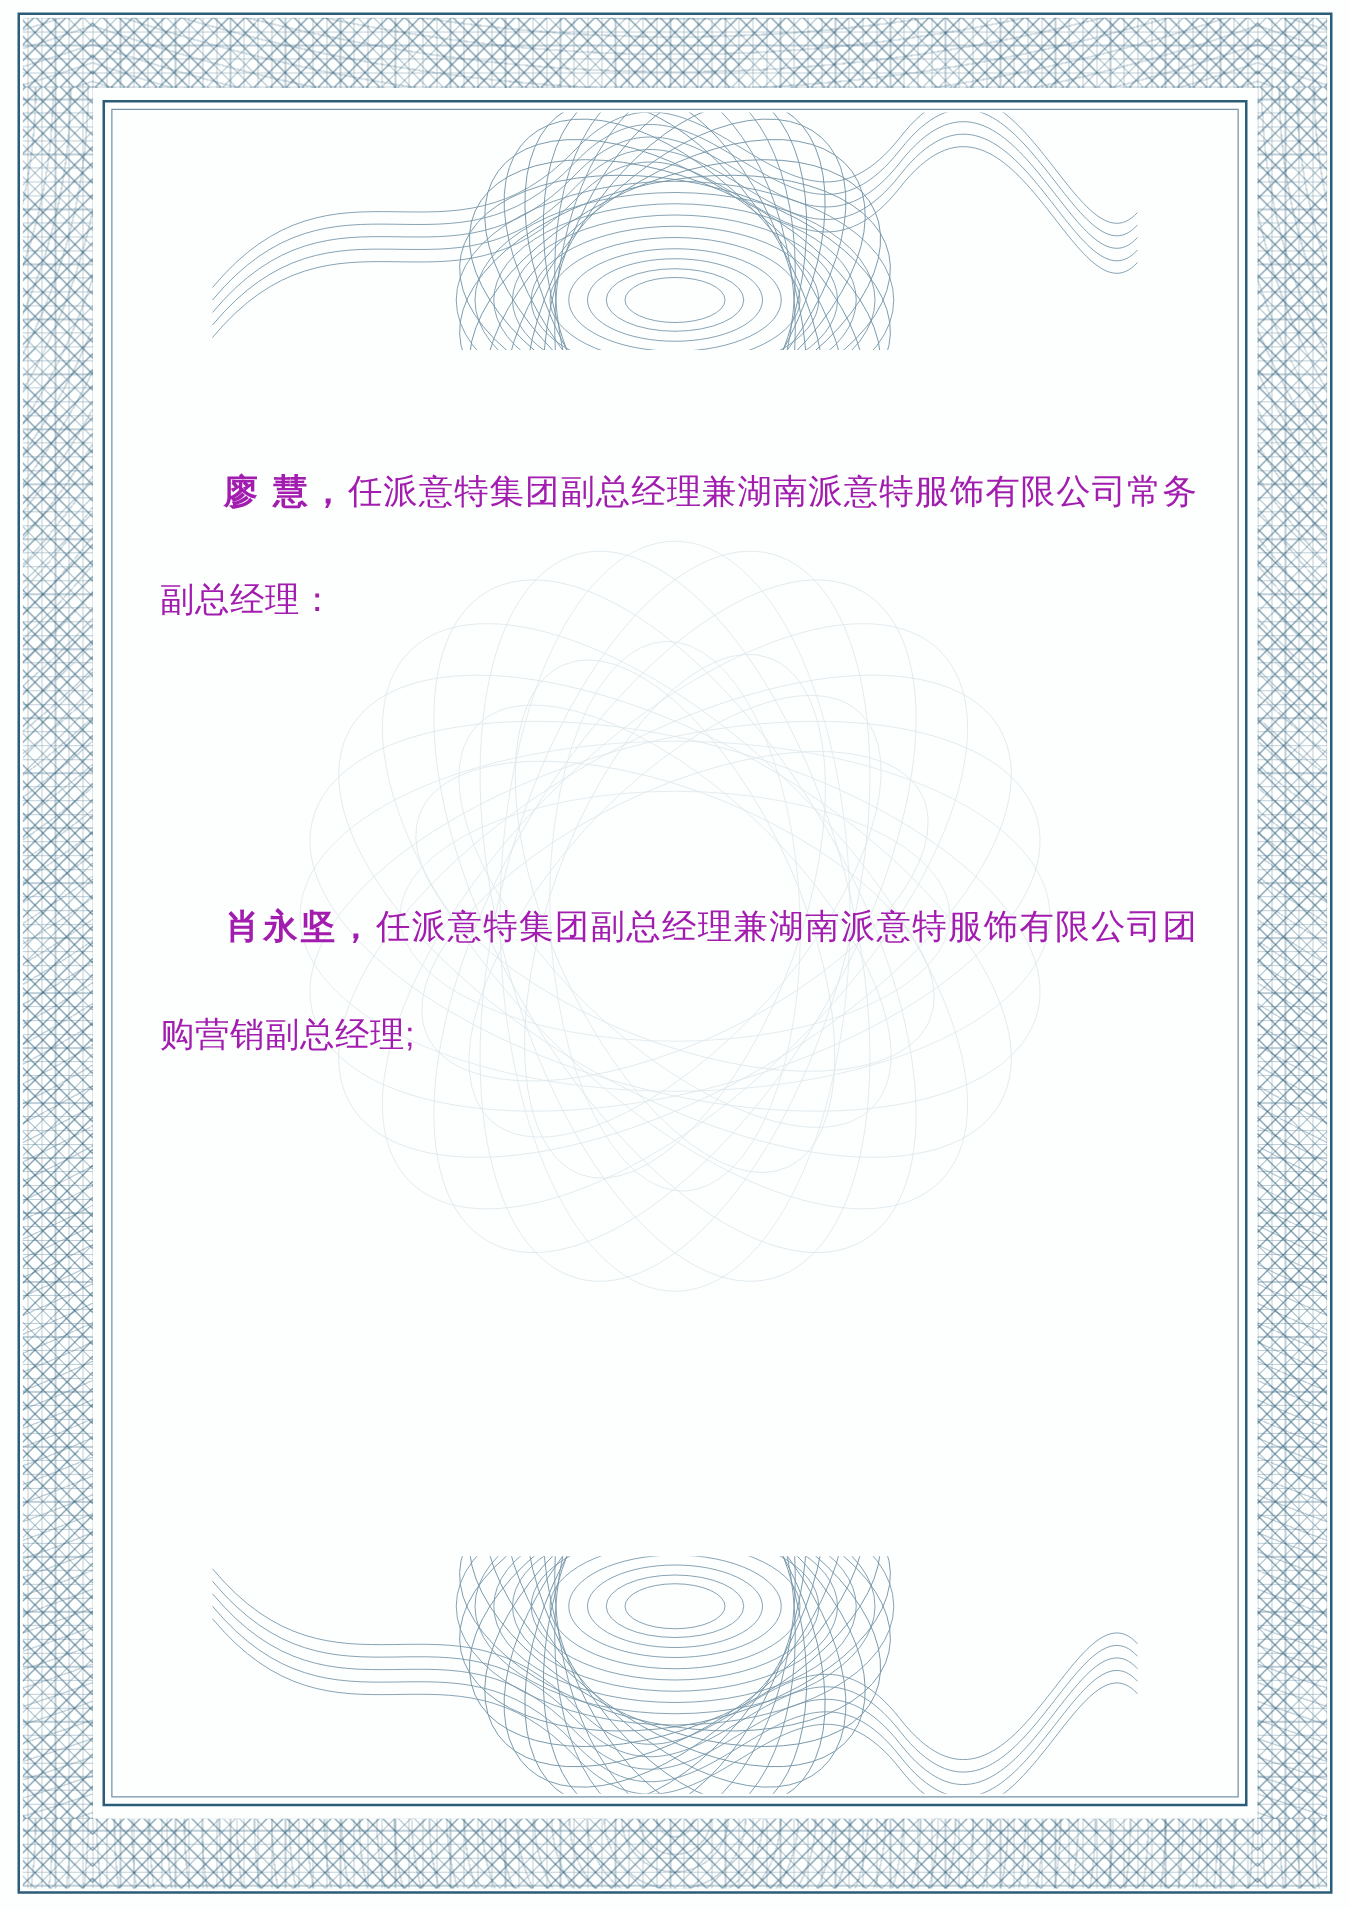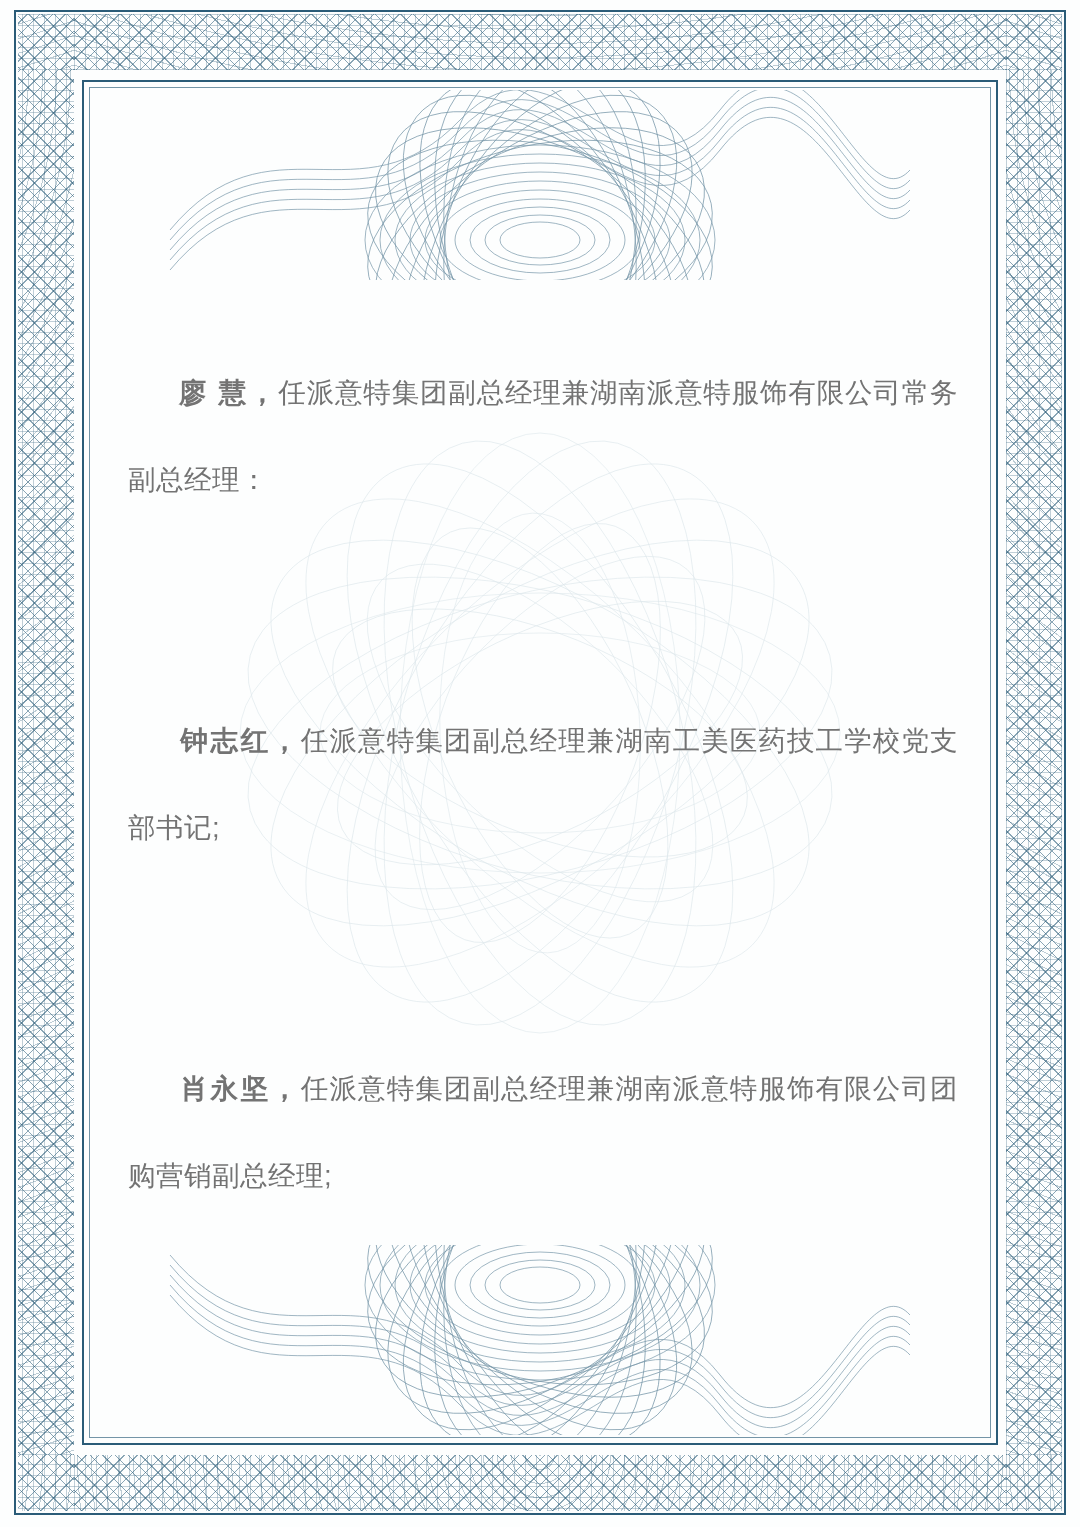--- a/index.html
+++ b/index.html
@@ -123,21 +123,21 @@
   .content {
     position: absolute;
     left: 128px;
     top: 262px;
     width: 830px;
     z-index: 5;
   }
   .para {
     font-size: 27.5px;
     line-height: 87px;
-    color: #737373;
+    color: #a21caf;
     letter-spacing: 0.5px;
     text-align: justify;
     margin: 0;
     white-space: pre-wrap;
   }
   .para .nm {
     font-weight: bold;
     letter-spacing: 2px;
   }
 </style>
@@ -252,23 +252,20 @@
       <ellipse rx="220" ry="100" transform="rotate(154)"></ellipse>
     </g>
   </svg>
 
   <div class="content">
 
     <p class="para">
       <span class="nm">廖 慧，</span><span>任派意特集团副总经理兼湖南派意特服饰有限公司常务副总经理：</span>
     </p>
 
-    <p class="para">
-      <span class="nm">钟志红，</span><span>任派意特集团副总经理兼湖南工美医药技工学校党支部书记;</span>
-    </p>
 
 
     <p class="para">
       <span class="nm">肖永坚，</span><span>任派意特集团副总经理兼湖南派意特服饰有限公司团购营销副总经理;</span>
     </p>
 
   </div>
 </div>
 
 </body></html>

